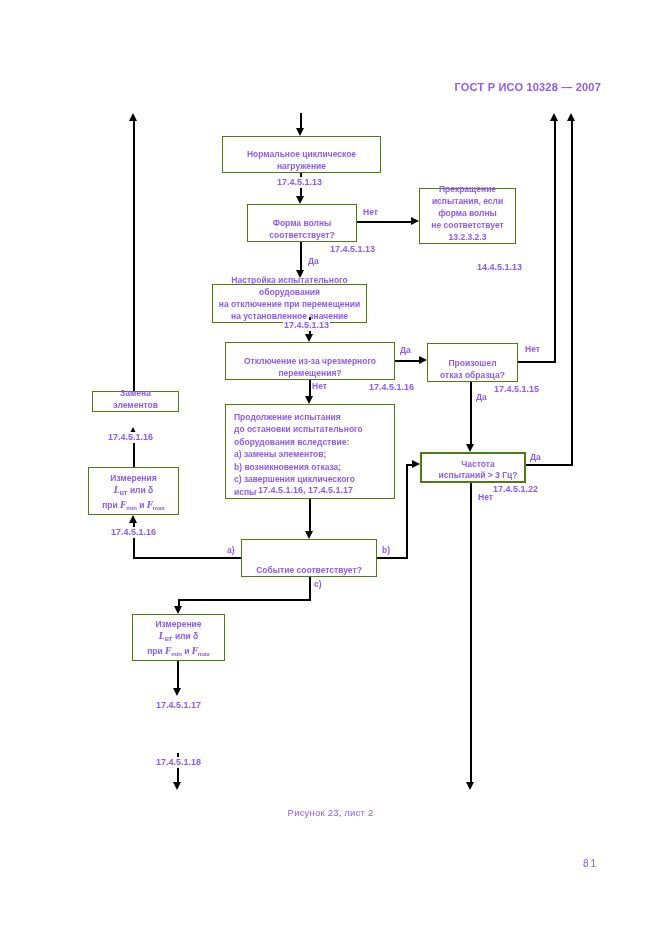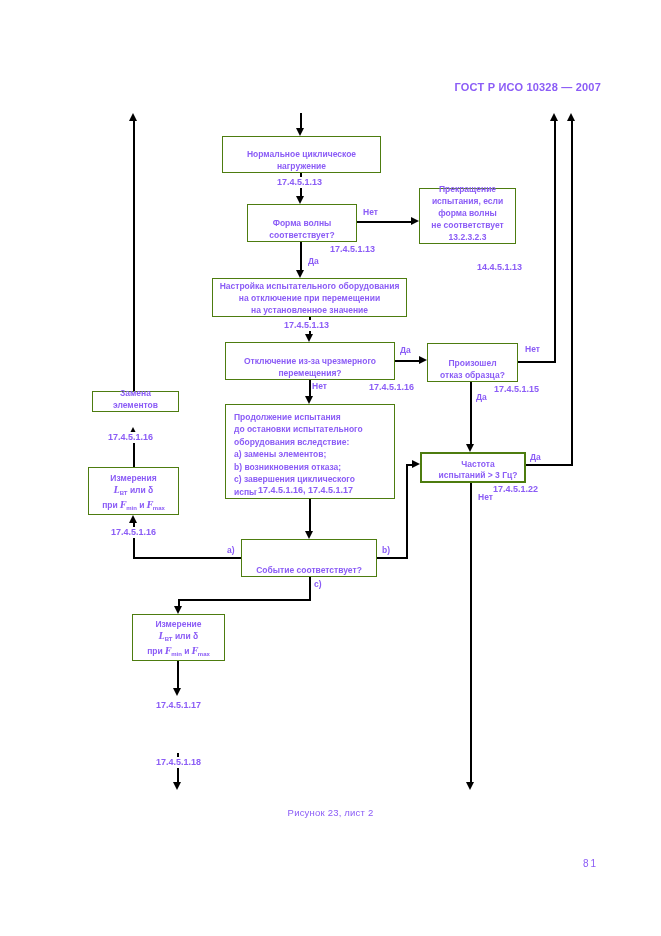--- a/index.html
+++ b/index.html
@@ -64,21 +64,21 @@
   <div class="node" style="left:419px;top:188px;width:97px;height:56px;">
     <div>
         <div>Прекращение</div>
         <div>испытания, если</div>
         <div>форма волны</div>
         <div>не соответствует</div>
         <div>13.2.3.2.3</div>
       </div>
   </div>
 
-  <div class="node" style="left:212px;top:278px;width:195px;height:39px;">
+  <div class="node" style="left:212px;top:284px;width:155px;height:39px;">
     <div>
         <div>Настройка испытательного оборудования</div>
         <div>на отключение при перемещении</div>
         <div>на установленное значение</div>
       </div>
   </div>
 
   <div class="node" style="left:225px;top:342px;width:170px;height:38px;">
     <div>
         <div>Отключение из-за чрезмерного</div>

